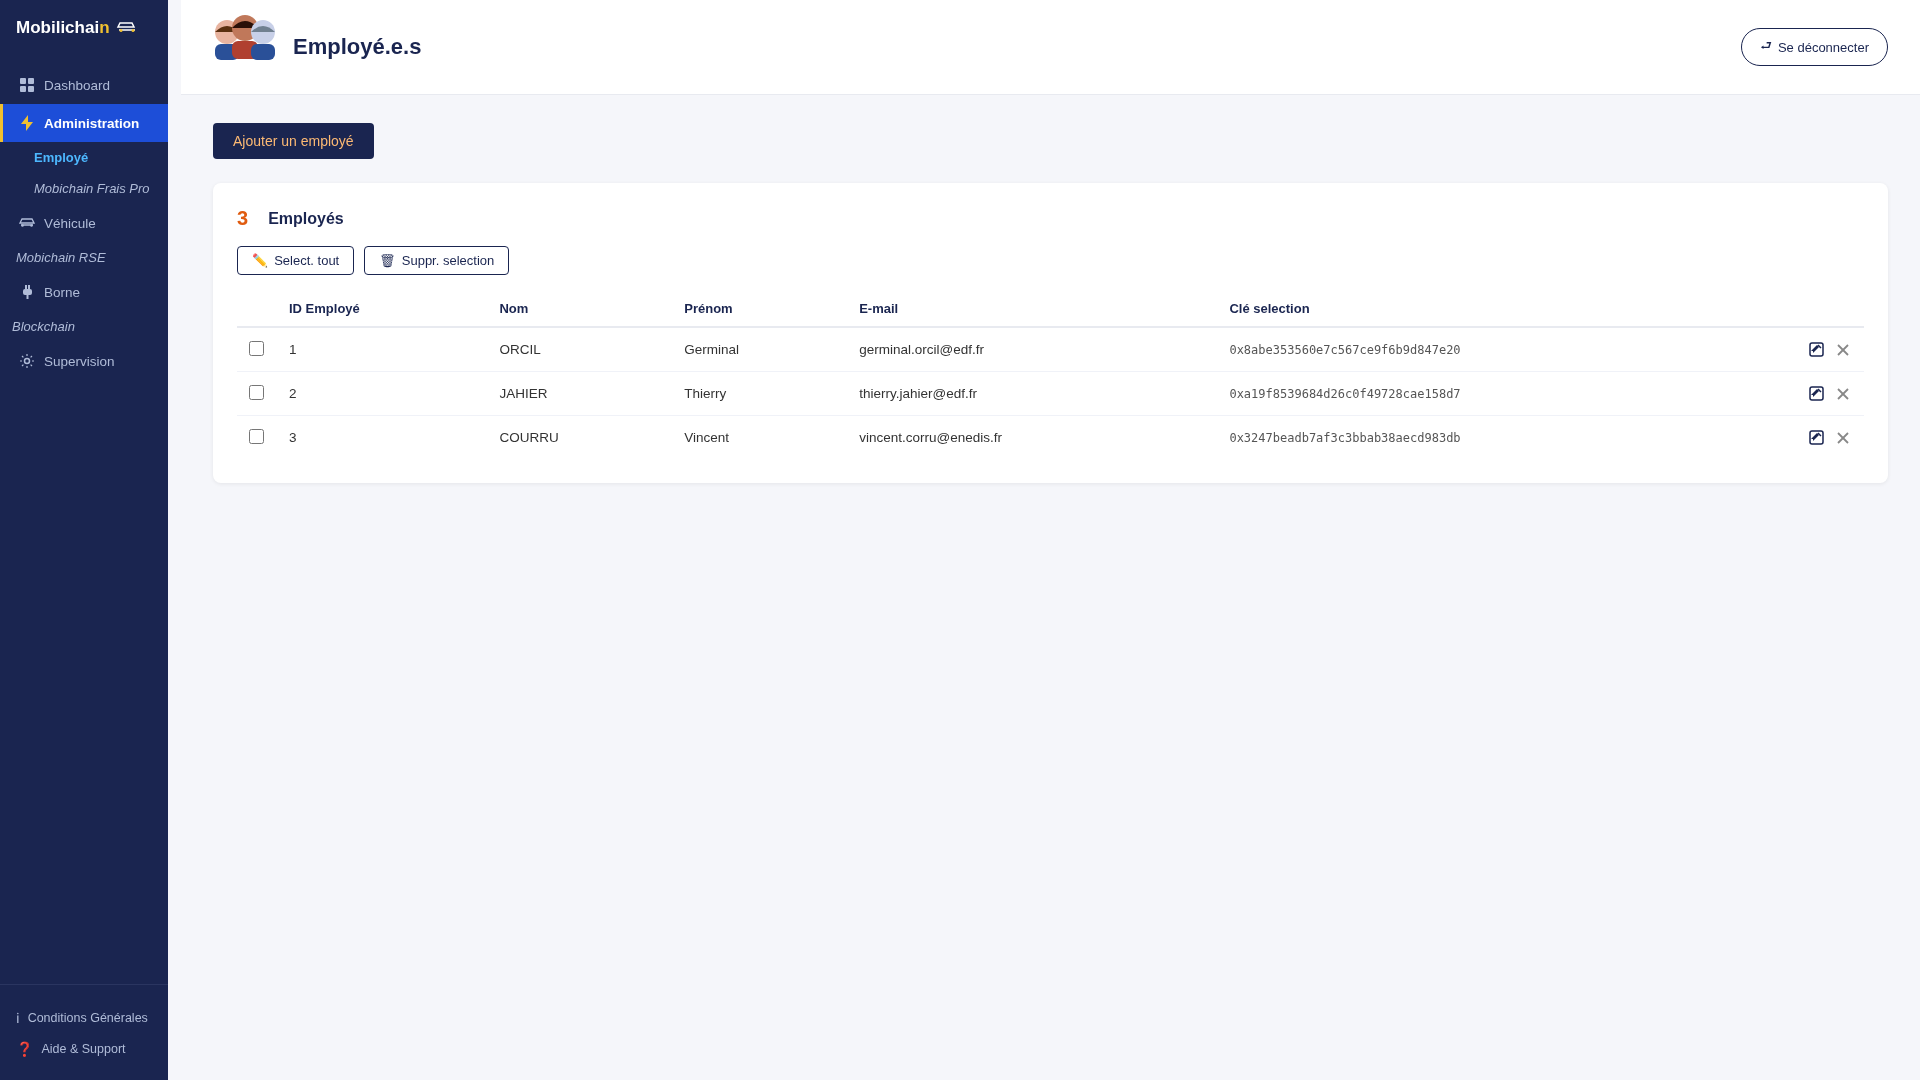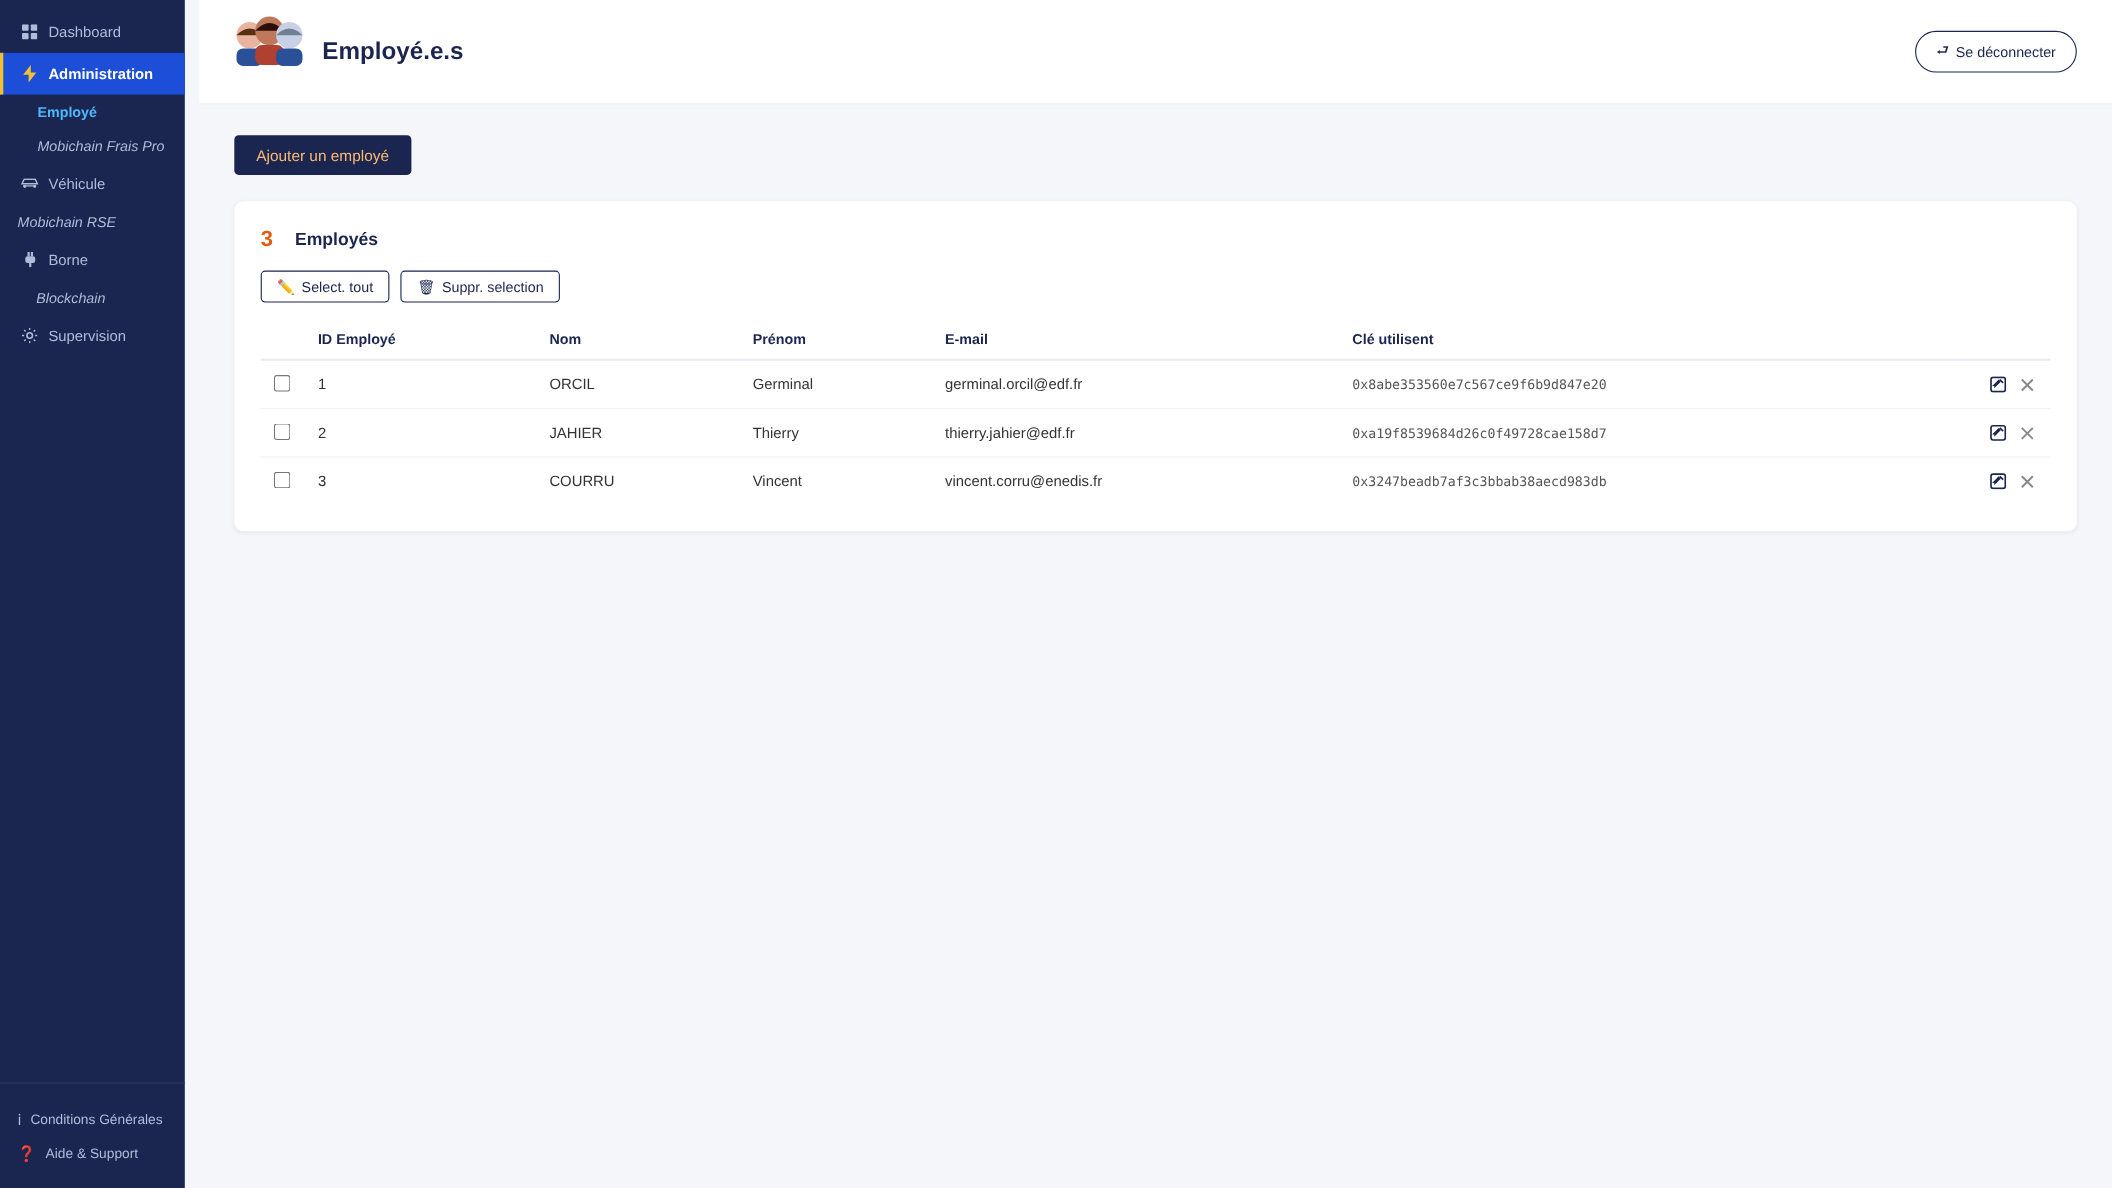--- a/index.html
+++ b/index.html
@@ -262,20 +262,32 @@
       cursor: pointer;
     }
 
     
     .icon-bolt { color: #f0c030; }
   </style>
 </head>
 <body>
 
 <aside class="sidebar">
+  <div class="sidebar-logo">
+    <span class="logo-text">
+      <span class="logo-m">M</span><span>obilichai</span><span style="color:#f0c030;font-weight:900;">n</span>
+    </span>
+    <span class="logo-car" style="font-size:13px;">
+      <svg width="22" height="12" viewBox="0 0 22 12" fill="none">
+        <path d="M3 9h16M2 6l2-4h12l2 4H2z" stroke="#fff" stroke-width="1.5" fill="none"></path>
+        <circle cx="5" cy="9.5" r="1.5" fill="#f0c030"></circle>
+        <circle cx="17" cy="9.5" r="1.5" fill="#f0c030"></circle>
+      </svg>
+    </span>
+  </div>
 
   <nav class="sidebar-nav">
 
     <div class="nav-item">
       <span class="nav-icon">
         <svg width="14" height="14" viewBox="0 0 14 14" fill="#b0bcd8">
           <rect x="0" y="0" width="6" height="6" rx="1"></rect>
             <rect x="8" y="0" width="6" height="6" rx="1"></rect>
           <rect x="0" y="8" width="6" height="6" rx="1"></rect>
             <rect x="8" y="8" width="6" height="6" rx="1"></rect>
@@ -321,21 +333,21 @@
         <svg width="13" height="14" viewBox="0 0 13 14" fill="none">
           <rect x="4" y="0" width="2" height="4" fill="#b0bcd8"></rect>
           <rect x="7" y="0" width="2" height="4" fill="#b0bcd8"></rect>
           <rect x="2" y="4" width="9" height="6" rx="2" fill="#b0bcd8"></rect>
           <rect x="5.5" y="10" width="2" height="4" fill="#b0bcd8"></rect>
         </svg>
       </span>
       <span>Borne</span>
     </div>
 
-    <div class="nav-sub-item" style="padding-left:33px;font-style:italic;color:#b0bcd8;">
+    <div class="nav-sub-item" style="padding-left:12px;font-style:italic;color:#b0bcd8;">
       <span>Blockchain</span>
     </div>
 
     <div class="nav-item">
       <span class="nav-icon">
         <svg width="14" height="14" viewBox="0 0 14 14" fill="#b0bcd8">
           <circle cx="7" cy="7" r="2.5" fill="none" stroke="#b0bcd8" stroke-width="1.5"></circle>
           <path d="M7 0v2M7 12v2M0 7h2M12 7h2M2 2l1.4 1.4M10.6 10.6L12 12M2 12l1.4-1.4M10.6 3.4L12 2" stroke="#b0bcd8" stroke-width="1.2"></path>
         </svg>
       </span>
@@ -422,21 +434,21 @@
             <th>
               <span>Nom</span>
             </th>
             <th>
               <span>Prénom</span>
             </th>
             <th>
               <span>E-mail</span>
             </th>
             <th>
-              <span>Clé utilisent</span>
+              <span>Clé selection</span>
             </th>
             <th class="col-actions"></th>
           </tr>
         </thead>
         <tbody id="employees-tbody">
         <tr>
     <td class="col-checkbox">
       <input type="checkbox" style="">
     </td>
     <td>1</td>

